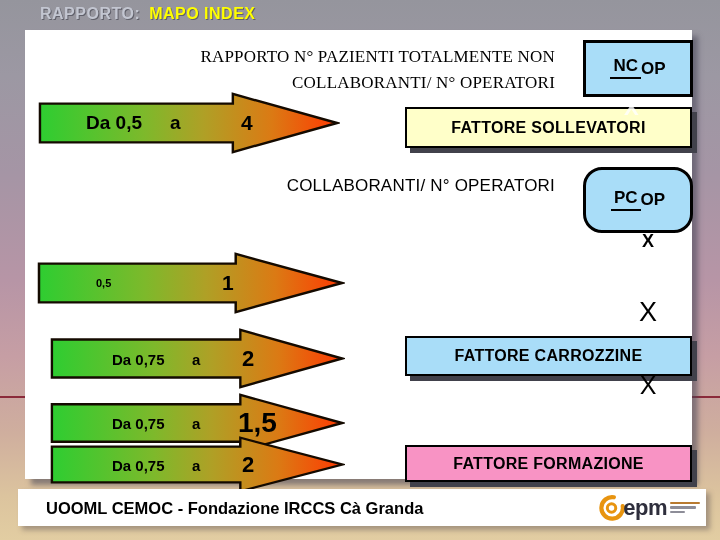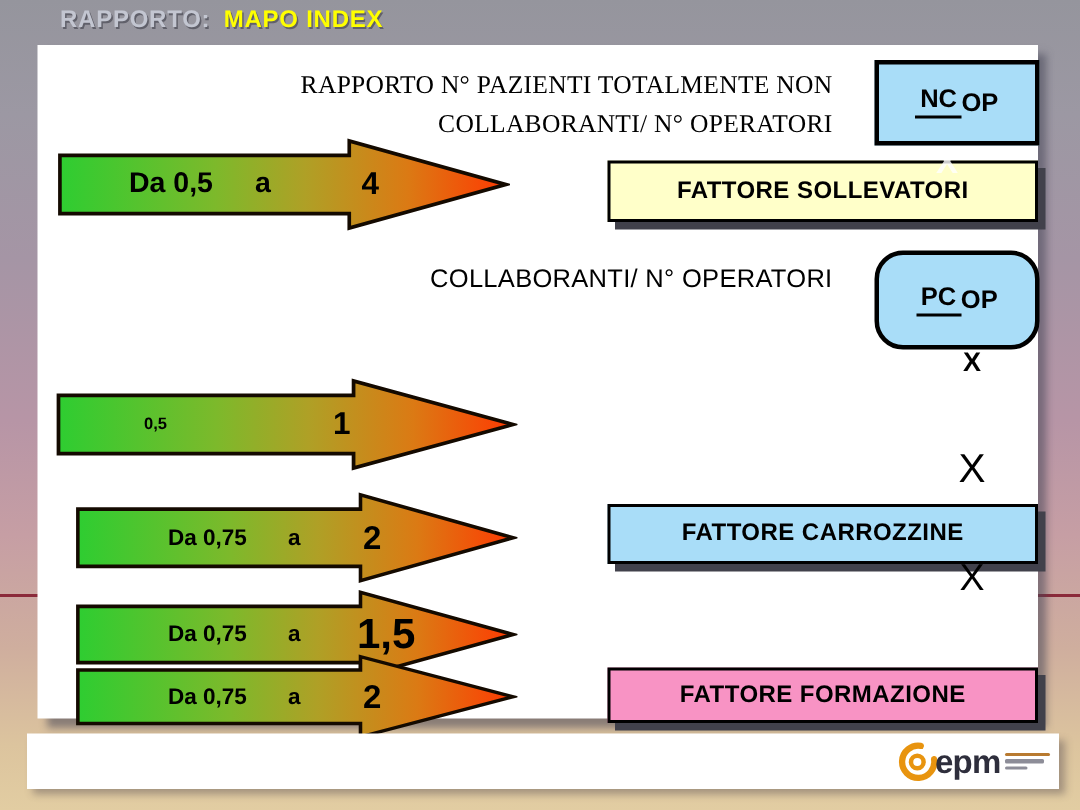--- a/index.html
+++ b/index.html
@@ -126,20 +126,21 @@
     </svg>
     <span class="lbl" style="left:62px;font-size:15px;">Da 0,75</span>
     <span class="lbl" style="left:142px;font-size:15px;">a</span>
     <span class="lbl" style="left:192px;font-size:22px;">2</span>
   </div>
   <div class="factor-box" style="left: 405px; top: 445px; height: 37px; background-color: rgb(248, 147, 196);">
     <span>FATTORE FORMAZIONE</span>
   </div>
 
   <div class="footer">
+    <span class="footer-text">UOOML CEMOC - Fondazione IRCCS Cà Granda</span>
     <div class="epm">
       <svg width="28" height="28" viewBox="0 0 30 30">
         <path d="M17 3.5 A 11.5 11.5 0 1 0 26.5 13" fill="none" stroke="#E8940F" stroke-width="4.5" stroke-linecap="round"></path>
         <circle cx="14.5" cy="15" r="4.5" fill="none" stroke="#E8940F" stroke-width="3.2"></circle>
       </svg>
       <span class="epm-name">epm</span>
       <span class="epm-tagline">
         <span class="bar b1"></span>
           <span class="bar b2"></span>
           <span class="bar b3"></span>

